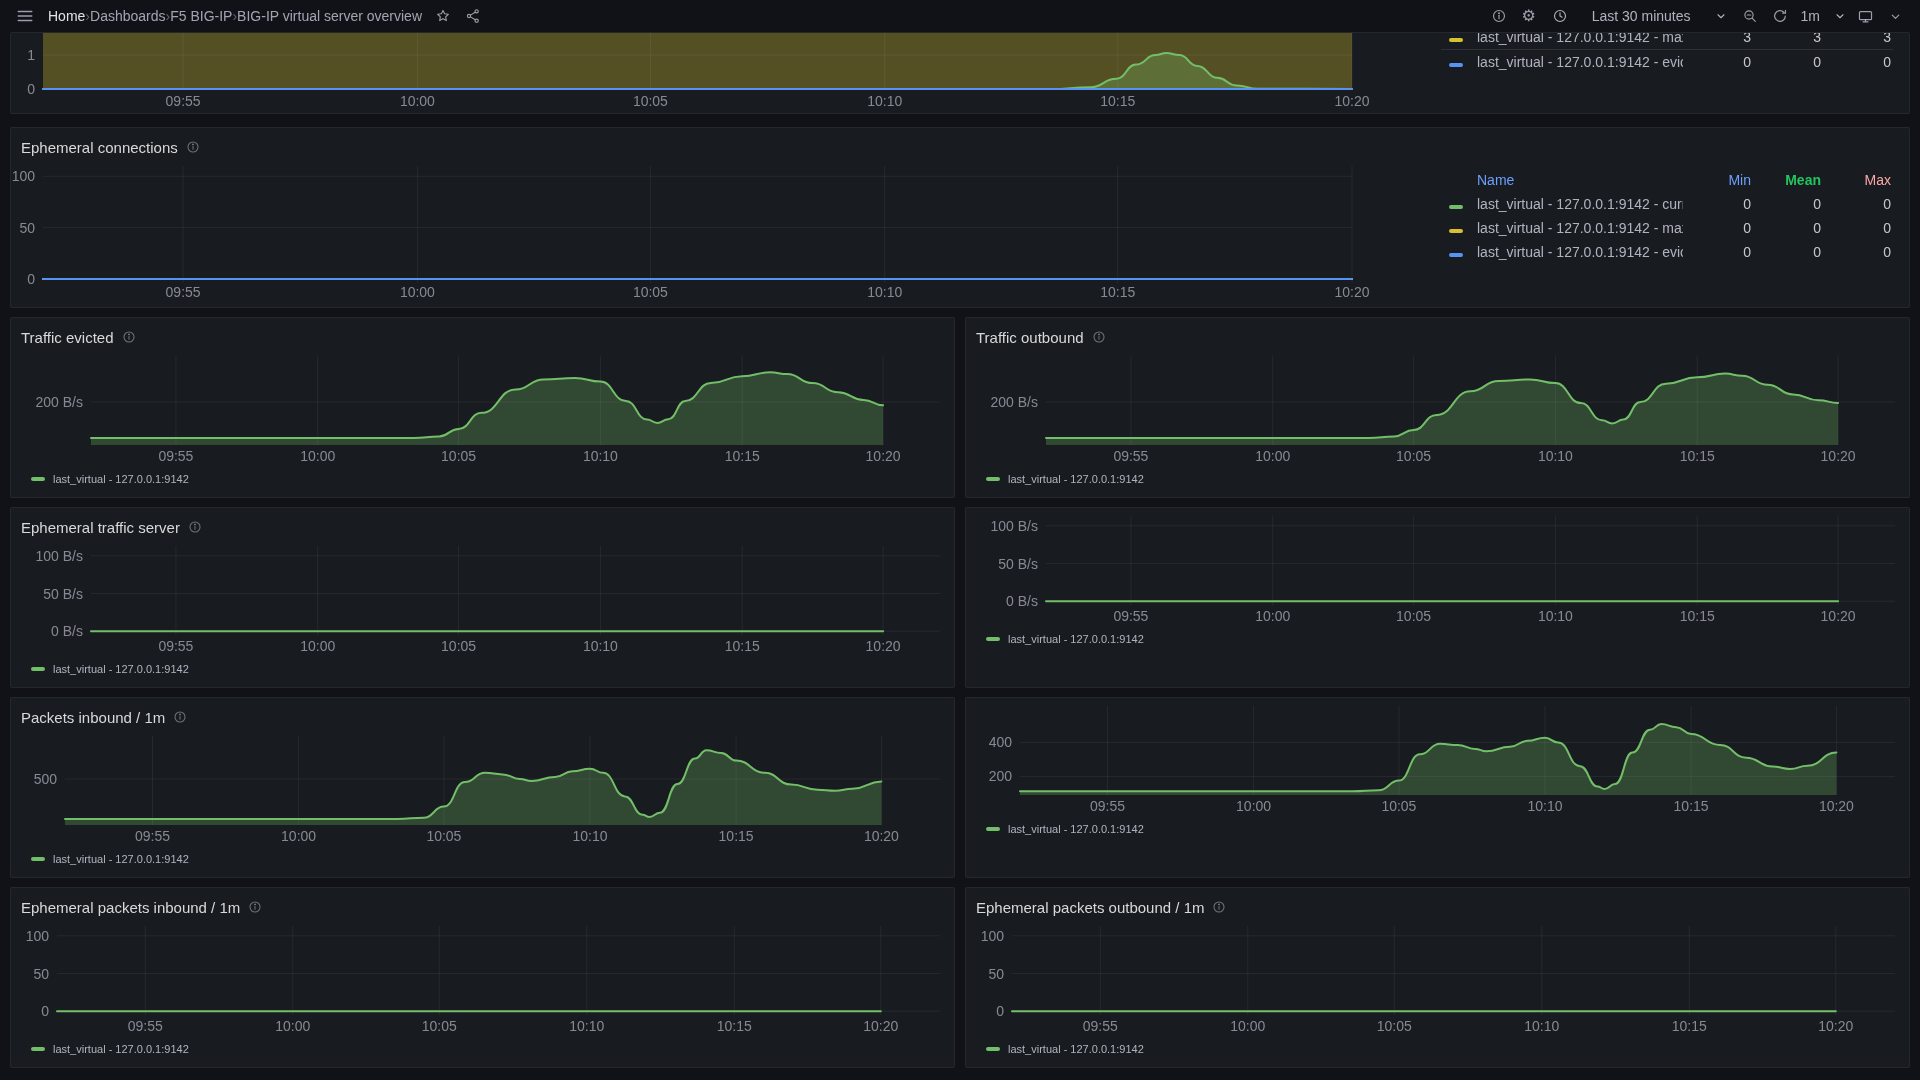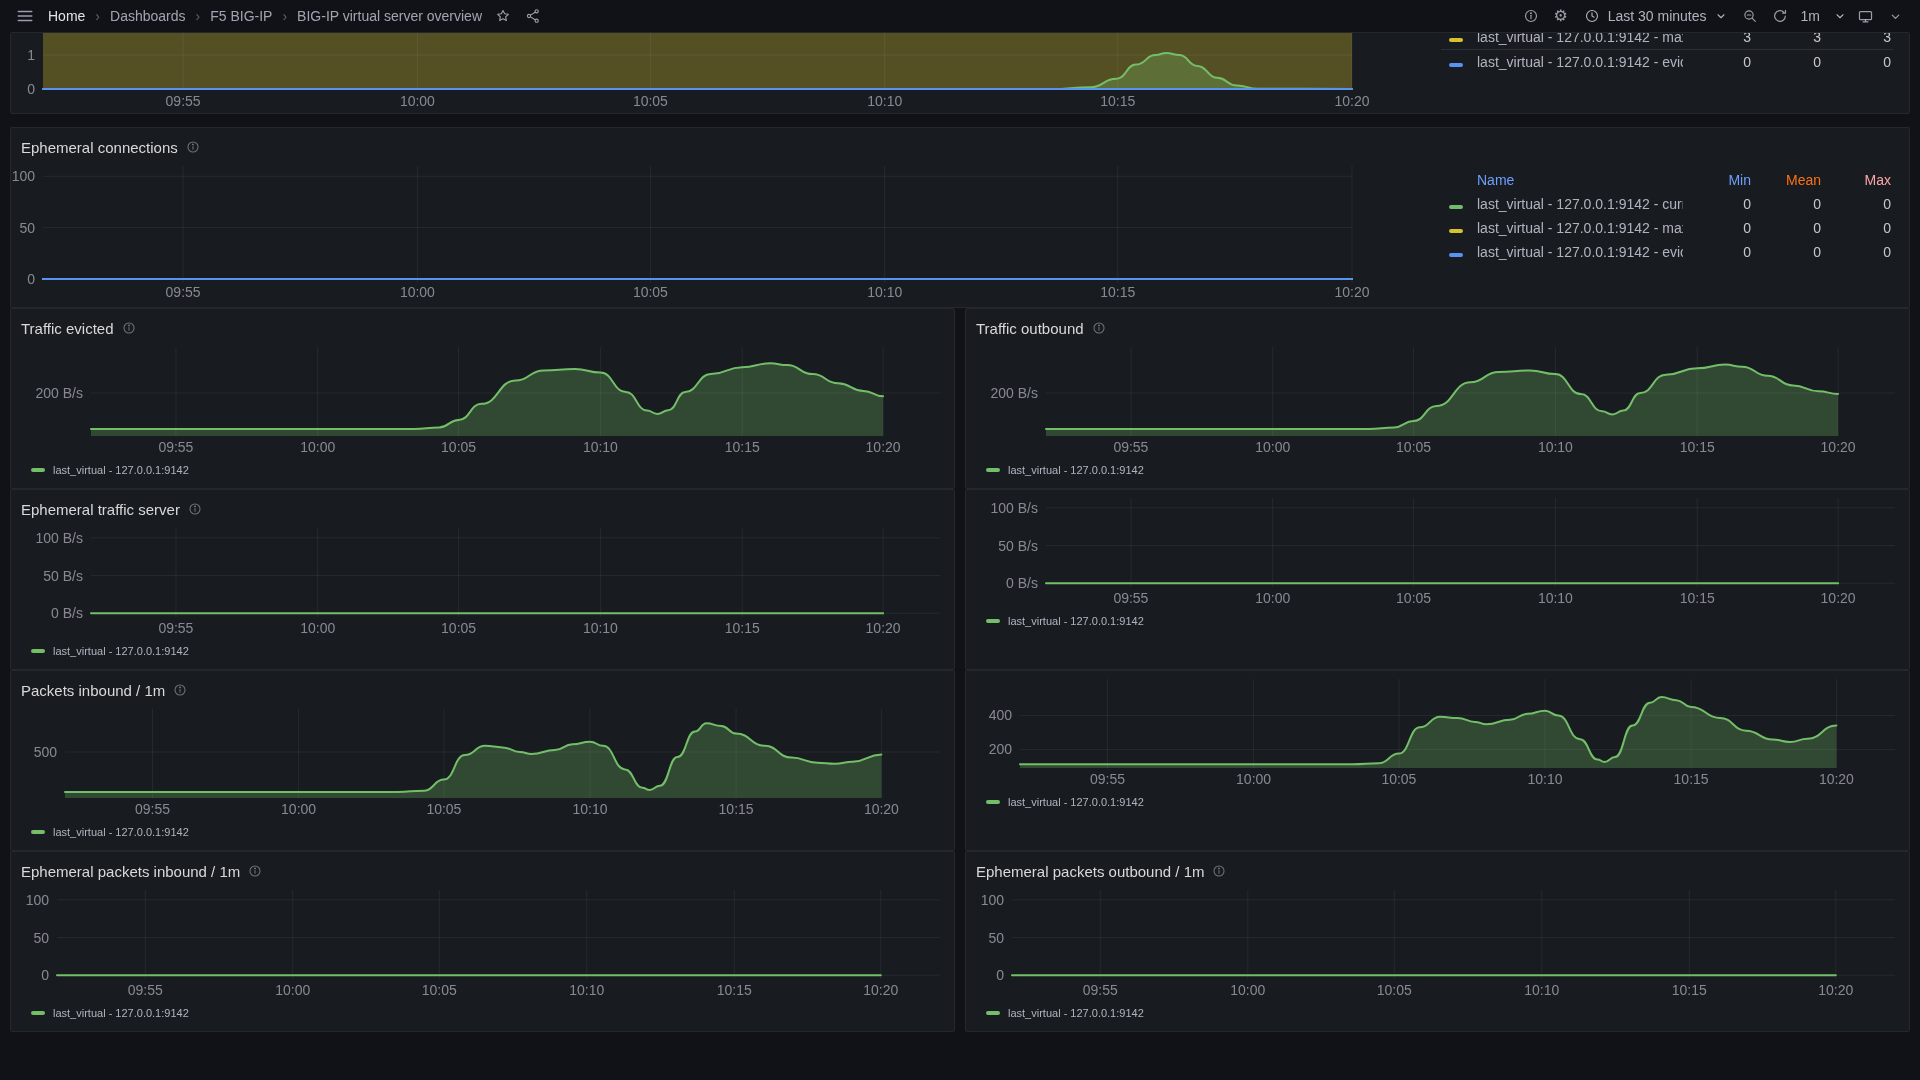--- a/index.html
+++ b/index.html
@@ -7,33 +7,33 @@
     width:1920px;height:1080px;overflow:hidden;
     background:#111217;color:#C7C8CC;
     font-family:"Liberation Sans","DejaVu Sans",sans-serif;
   }
   
   .nav{height:32px;display:flex;align-items:center;padding:0 10px;background:#111217}
   .icon-btn{background:none;border:none;padding:0;width:30px;height:28px;display:flex;
     align-items:center;justify-content:center;color:rgba(204,204,220,.75);cursor:pointer;flex:none}
   .icon-btn svg{display:block}
   .gear-glyph{font-size:16px;line-height:1}
-  .crumbs{display:flex;align-items:center;gap:10px;margin:0 6px 0 8px;font-size:14px;white-space:nowrap}
+  .crumbs{display:flex;align-items:center;gap:0;margin:0 6px 0 8px;font-size:14px;white-space:nowrap}
   .crumb{color:rgba(204,204,220,.78);text-decoration:none;cursor:pointer}
   .crumb.first{color:#E2E3E6;font-weight:500}
   .sep{color:rgba(204,204,220,.42)}
   .spacer{flex:1}
-  .tp{background:none;border:none;display:flex;align-items:center;gap:8px;color:rgba(204,204,220,.85);
+  .tp{background:none;border:none;display:flex;align-items:center;gap:24px;color:rgba(204,204,220,.85);
     font-size:14px;font-weight:500;cursor:pointer;height:28px;padding:0 8px}
   .btn-group{display:flex;align-items:center;gap:2px}
   .interval{background:none;border:none;display:flex;align-items:center;gap:14px;
     color:rgba(204,204,220,.85);font-size:14px;font-weight:500;cursor:pointer;height:28px;padding:0 4px}
   
   main{padding:0 10px}
-  .row{display:flex;gap:10px;}
+  .row{display:flex;gap:10px;margin-bottom:9px}
   .row.r1{margin-bottom:13px}
   .panel{position:relative;background:#181B1F;border:1px solid rgba(204,204,220,.07);
     border-radius:2px;overflow:hidden;flex:1;box-sizing:border-box}
   .panel.h82{height:82px}
   .panel.h181{height:181px}
   .p-head{display:flex;align-items:center;gap:8px;padding:8px 0 0 10px;height:22px}
   .p-title{font-size:15px;font-weight:500;color:#D8D9DA;cursor:pointer}
   .p-info{color:rgba(204,204,220,.5);display:flex;cursor:pointer}
   svg.chart{display:block}
   .grid{stroke:rgba(204,204,220,.08);stroke-width:1}
@@ -213,21 +213,21 @@
             <text x="639.4" y="139" text-anchor="middle" class="tick">10:05</text>
             <text x="873.7" y="139" text-anchor="middle" class="tick">10:10</text>
             <text x="1106.7" y="139" text-anchor="middle" class="tick">10:15</text>
             <text x="1341.0" y="139" text-anchor="middle" class="tick">10:20</text>
           </svg>
           <div class="legend-table" style="top: 40px;">
             <div class="lt-grid lt-head">
               <div style="color: rgb(110, 159, 255);"></div>
               <div style="color: rgb(110, 159, 255);">Name</div>
               <div class="lt-val" style="color: rgb(110, 159, 255);">Min</div>
-              <div class="lt-val" style="color: #f97316;">Mean</div>
+              <div class="lt-val" style="color: #22c55e; font-weight: bold;">Mean</div>
               <div class="lt-val" style="color: #fca5a5;">Max</div>
             </div>
             <div class="lt-grid lt-row">
               <div><span class="swatch" style="background: rgb(115, 191, 105);"></span></div>
               <div class="lt-name">last_virtual - 127.0.0.1:9142 - current</div>
               <div class="lt-val">0</div>
               <div class="lt-val">0</div>
               <div class="lt-val">0</div>
             </div>
             <div class="lt-grid lt-row">

